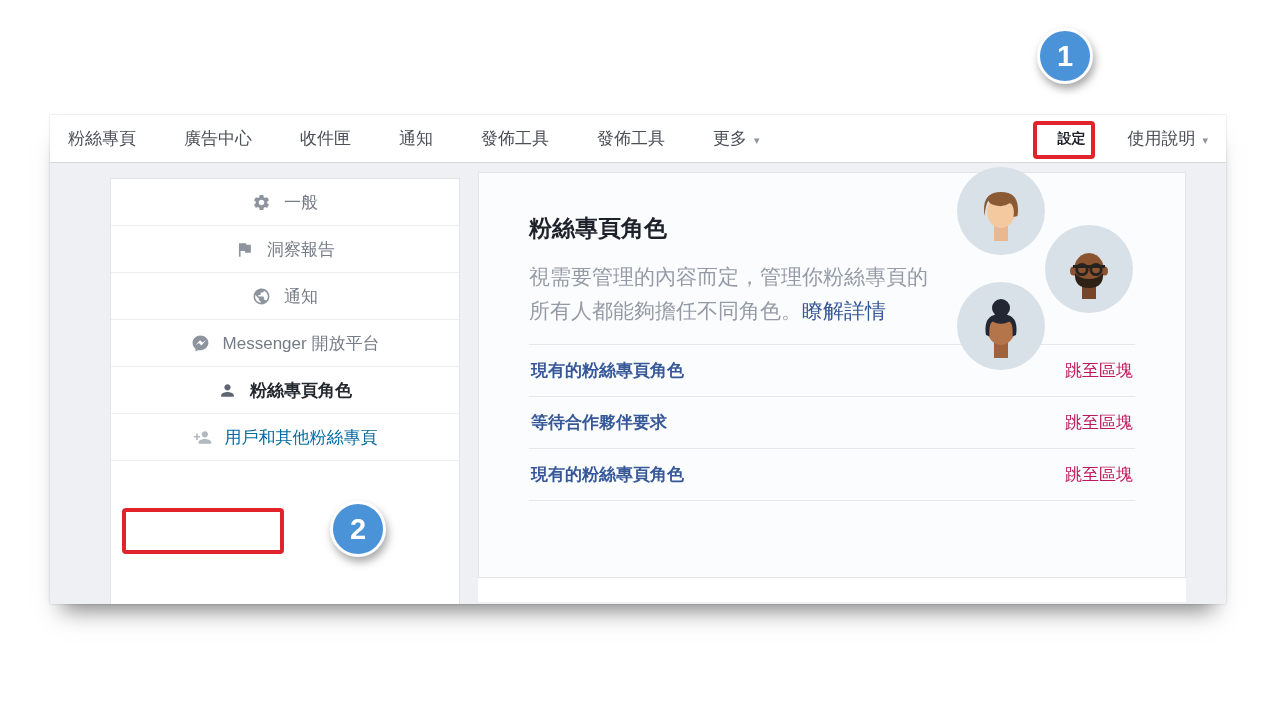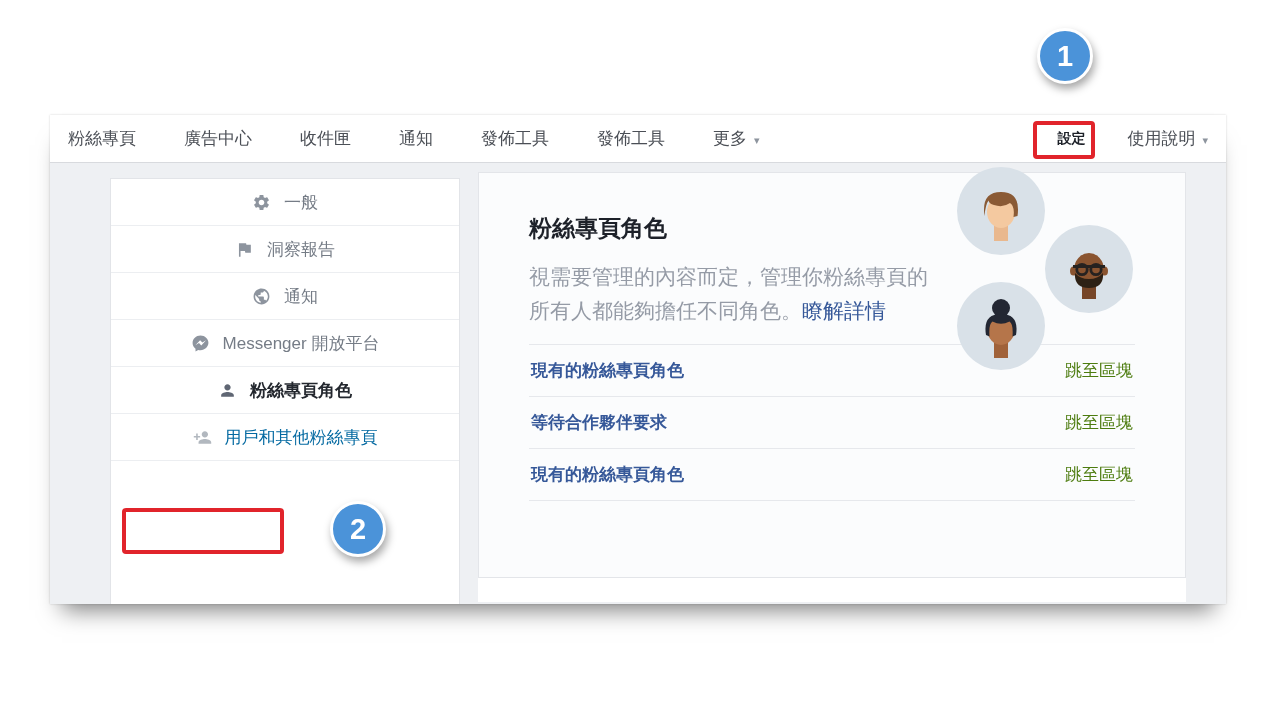--- a/index.html
+++ b/index.html
@@ -41,21 +41,21 @@
   .below-strip { position:absolute; left:428px; top:463px; width:708px; bottom:2px; background:#ffffff; }
   .panel-pad { padding:40px 50px 0 50px; position:relative; }
   .panel-title { font-size:23px; font-weight:bold; color:#1d2129; }
   .panel-desc { margin-top:16px; font-size:21px; line-height:1.62; color:#959ba6; max-width:412px; }
   .learn-link { color:#365899; text-decoration:none; cursor:pointer; }
   .sections-heading { margin-top:46px; font-size:18px; color:#3b3f46; }
   .rows { margin-top:16px; border-bottom:1px solid #e6e8ec; }
   .row { display:flex; justify-content:space-between; align-items:center;
          padding:14px 2px; border-top:1px solid #e6e8ec; font-size:17px; }
   .row-label { color:#365899; font-weight:bold; text-decoration:none; cursor:pointer; }
-  .row-action { color:#4d7c0f; text-decoration:none; cursor:pointer; }
+  .row-action { color:#be185d; text-decoration:none; cursor:pointer; }
 
   
   .avatar { position:absolute; width:88px; height:88px; }
   .avatar svg { width:88px; height:88px; display:block; }
   .av1 { left:478px; top:-6px; }
   .av2 { left:566px; top:52px; }
   .av3 { left:478px; top:109px; }
 
   
   .hl-box { position:absolute; border:4px solid #e1242b; border-radius:4px;

